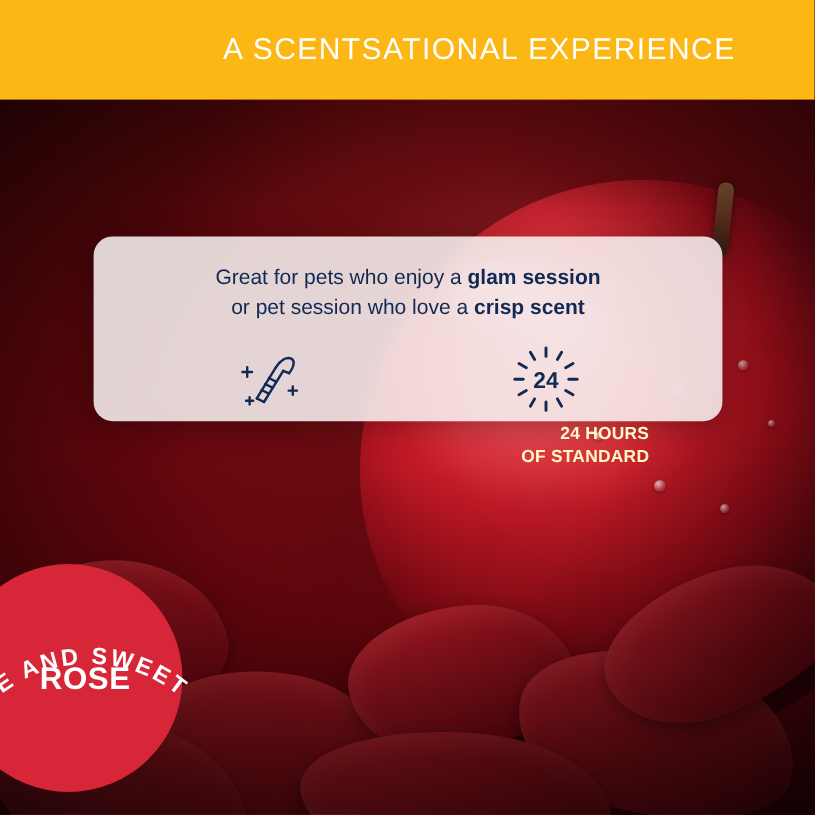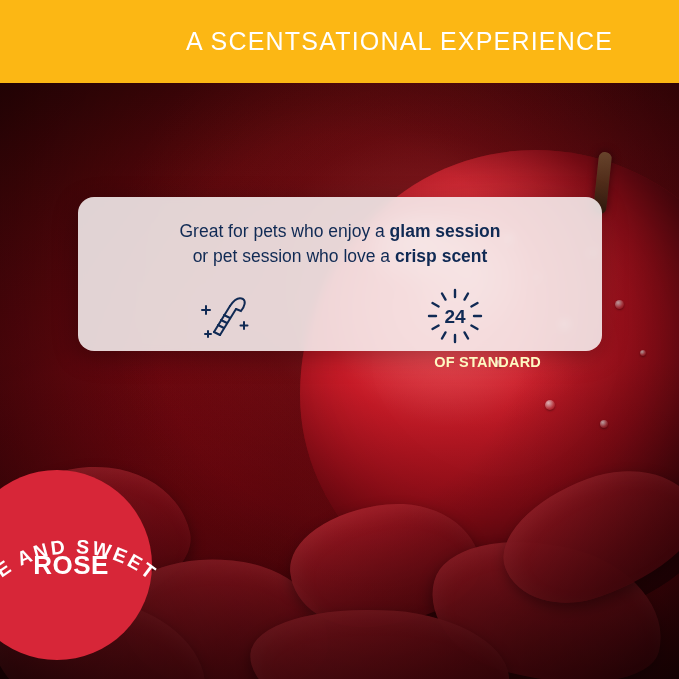--- a/index.html
+++ b/index.html
@@ -331,20 +331,21 @@
               <line x1="16" y1="51.5" x2="19.5" y2="45.4"></line>
               <line x1="6.5" y1="42" x2="12.6" y2="38.5"></line>
               <line x1="3" y1="29" x2="10" y2="29"></line>
               <line x1="6.5" y1="16" x2="12.6" y2="19.5"></line>
               <line x1="16" y1="6.5" x2="19.5" y2="12.6"></line>
             </g>
             <text x="29" y="36" text-anchor="middle" fill="#102a54" font-family="Liberation Sans, sans-serif" font-size="19" font-weight="bold">24</text>
           </svg>
         </div>
         <div class="claim-label">
+          <div>24 HOURS</div>
           <div>OF STANDARD</div>
         </div>
       </div>
 
     </div>
   </div>
 
   <div class="scent">
     <div class="scent-circle">
       <div class="scent-name">

